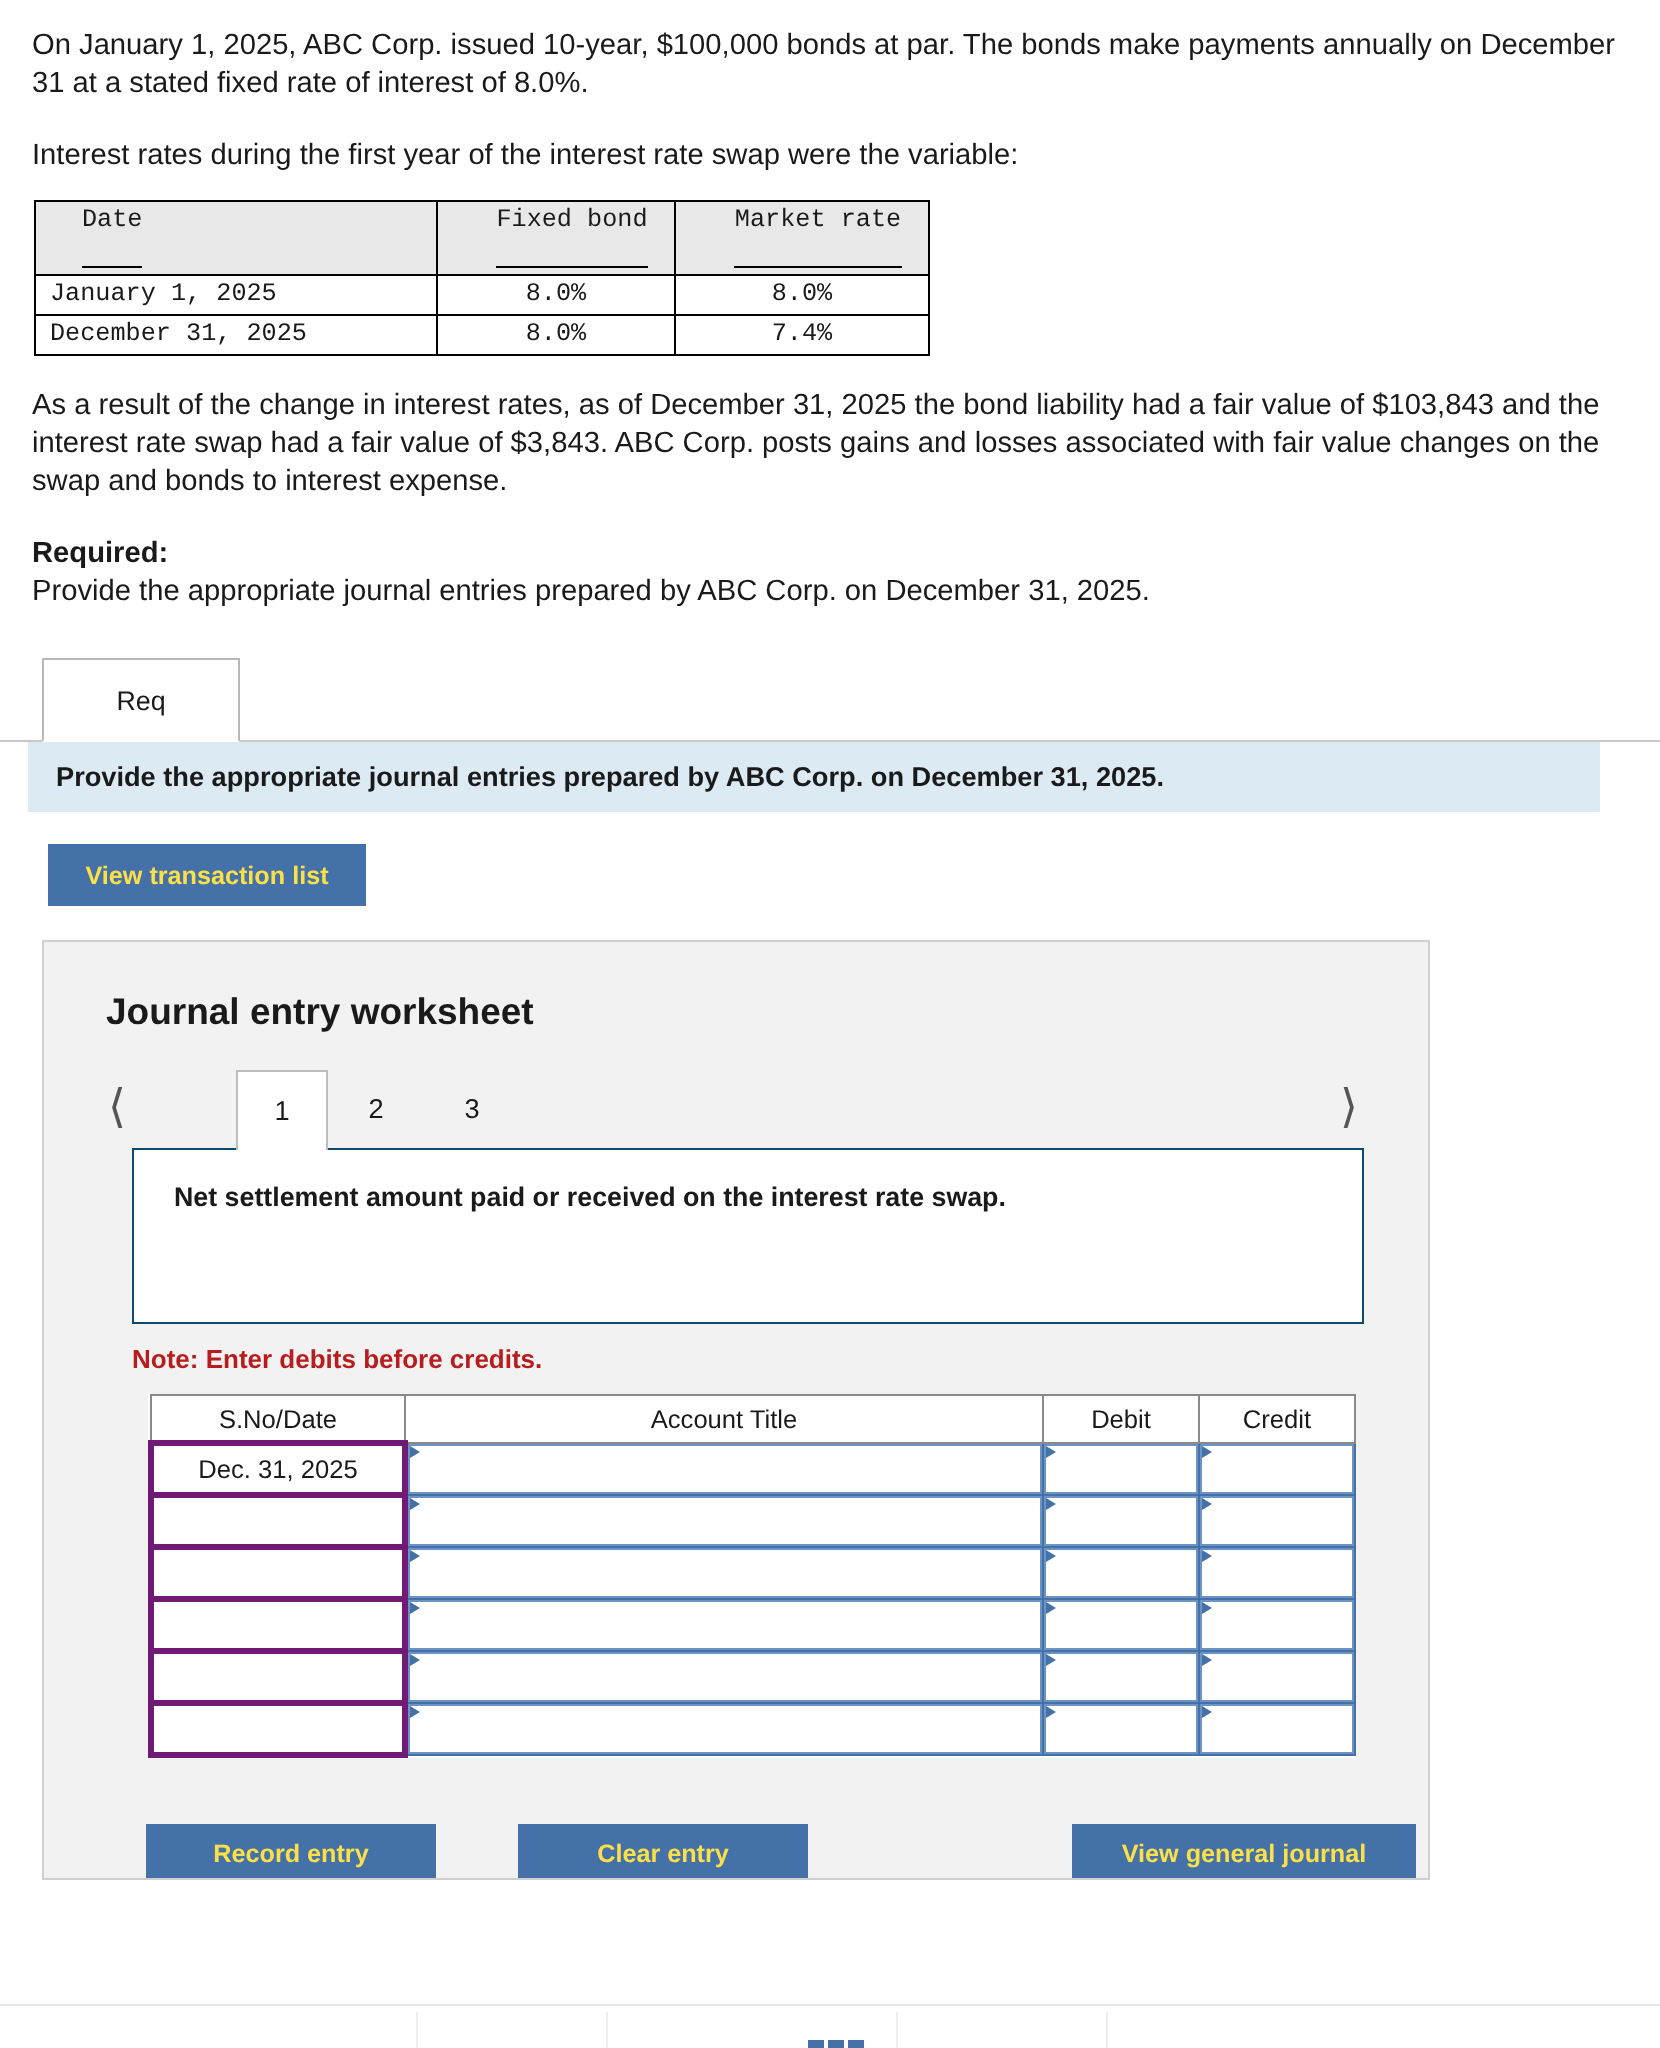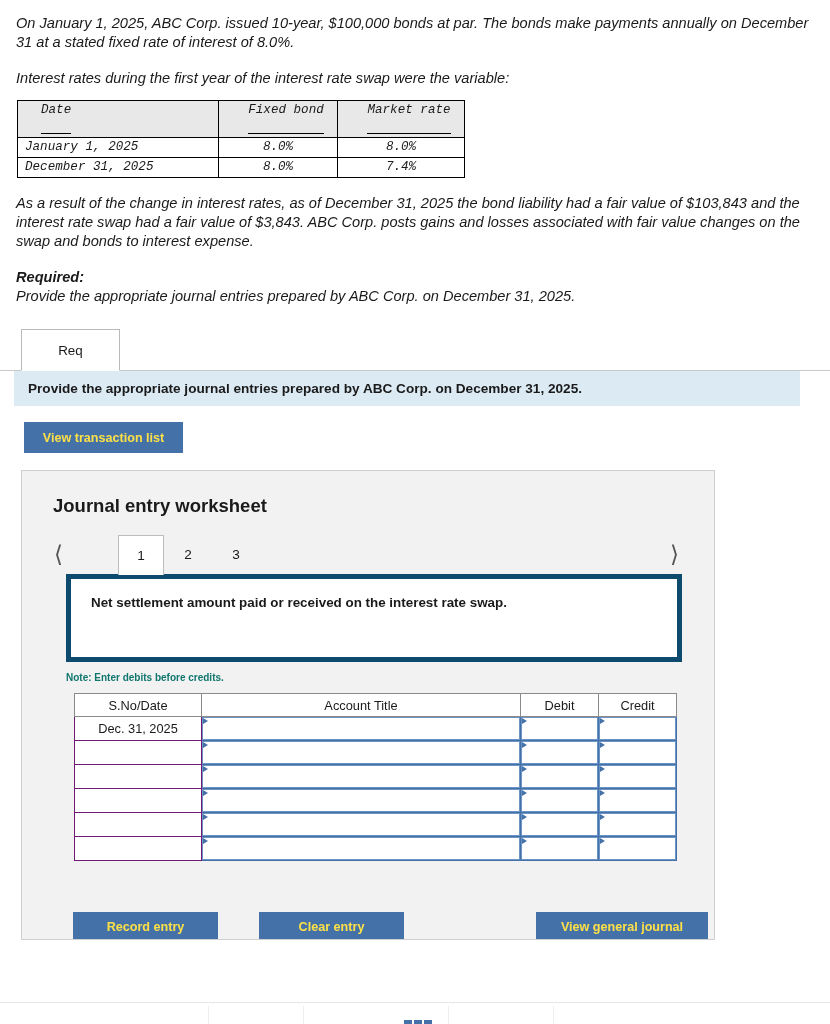--- a/index.html
+++ b/index.html
@@ -12,21 +12,20 @@
     height: 1024px;
     overflow: hidden;
     font-family: "Liberation Sans", sans-serif;
     color: #1a1a1a;
     -webkit-font-smoothing: antialiased;
   }
 
   
   .problem {
     padding: 14px 16px 0 16px;
-    font-style: italic;
   }
   .para {
     font-size: 14.6px;
     line-height: 19px;
     margin: 0 0 17px 0;
     max-width: 800px;
   }
   .para.tight { margin-bottom: 12px; }
   .req-head {
     font-size: 14.6px;
@@ -183,31 +182,31 @@
   .pg1 { left: 96px; width: 46px; }
   .pg2 { left: 150px; width: 32px; }
   .pg3 { left: 198px; width: 32px; }
 
   
   .descbox {
     margin: 0 16px 0 44px;
     width: 616px;
     height: 88px;
     background: #ffffff;
-    border: 5px solid #0c4a6e;
+    border: 1px solid #0c4a6e;
     box-sizing: border-box;
     font-size: 13.4px;
     font-weight: bold;
     padding: 16px 0 0 20px;
     color: #1a1a1a;
   }
   .note {
     margin: 10px 0 0 44px;
-    font-size: 10px;
-    color: #0f766e;
+    font-size: 13px;
+    color: #b91c1c;
     font-weight: bold;
   }
 
   
   .je-wrap { margin: 10px 0 0 52px; }
   .je {
     border-collapse: collapse;
     table-layout: fixed;
     background: #ffffff;
   }
@@ -215,21 +214,21 @@
     border: 1px solid #8a8a8a;
     background: #ffffff;
     font-size: 12.8px;
     font-weight: normal;
     height: 22px;
     padding: 0;
     text-align: center;
     color: #1a1a1a;
   }
   .je td {
-    border: 1px solid #701a75;
+    border: 3px solid #701a75;
     height: 23px;
     padding: 0;
     background: #ffffff;
   }
   .je .col-date  { width: 127px; }
   .je .col-acct  { width: 319px; }
   .je .col-deb   { width: 78px; }
   .je .col-cred  { width: 78px; }
   .date-cell {
     text-align: center;

